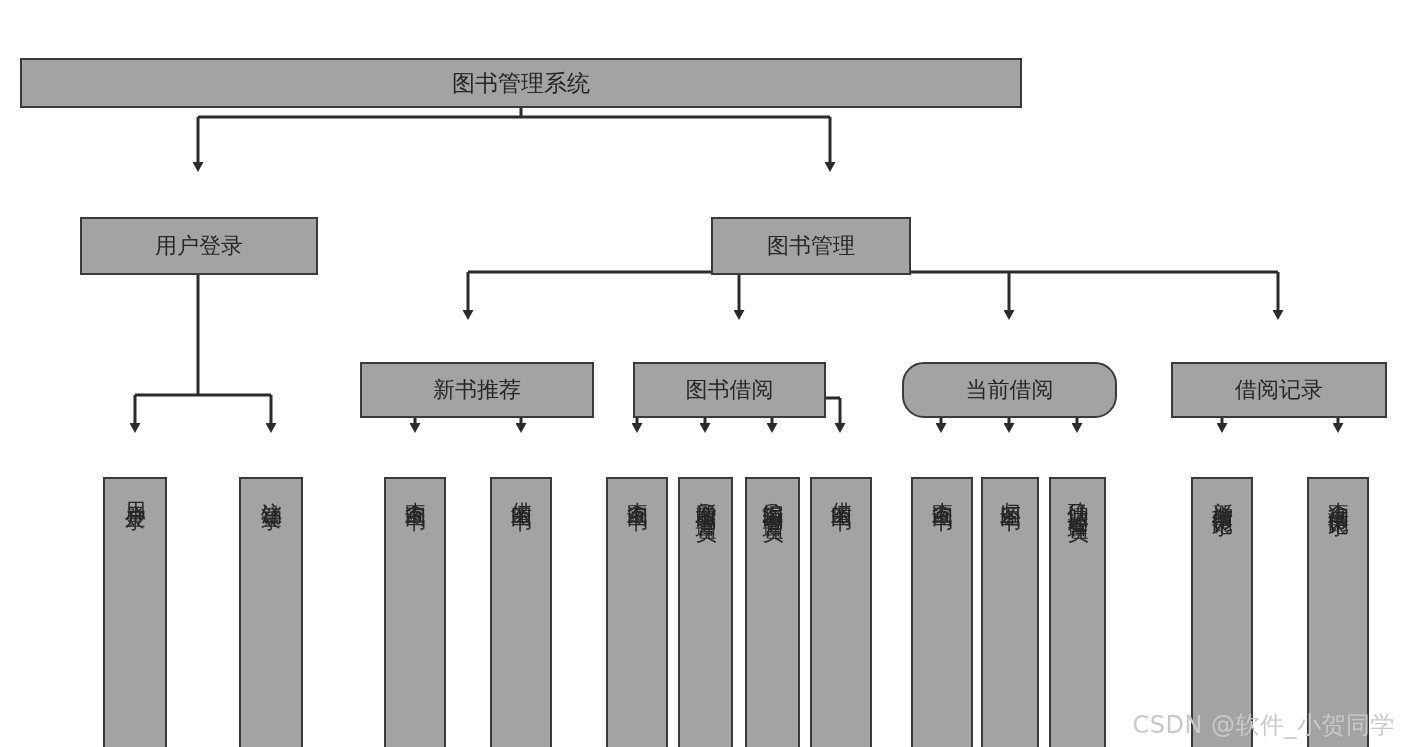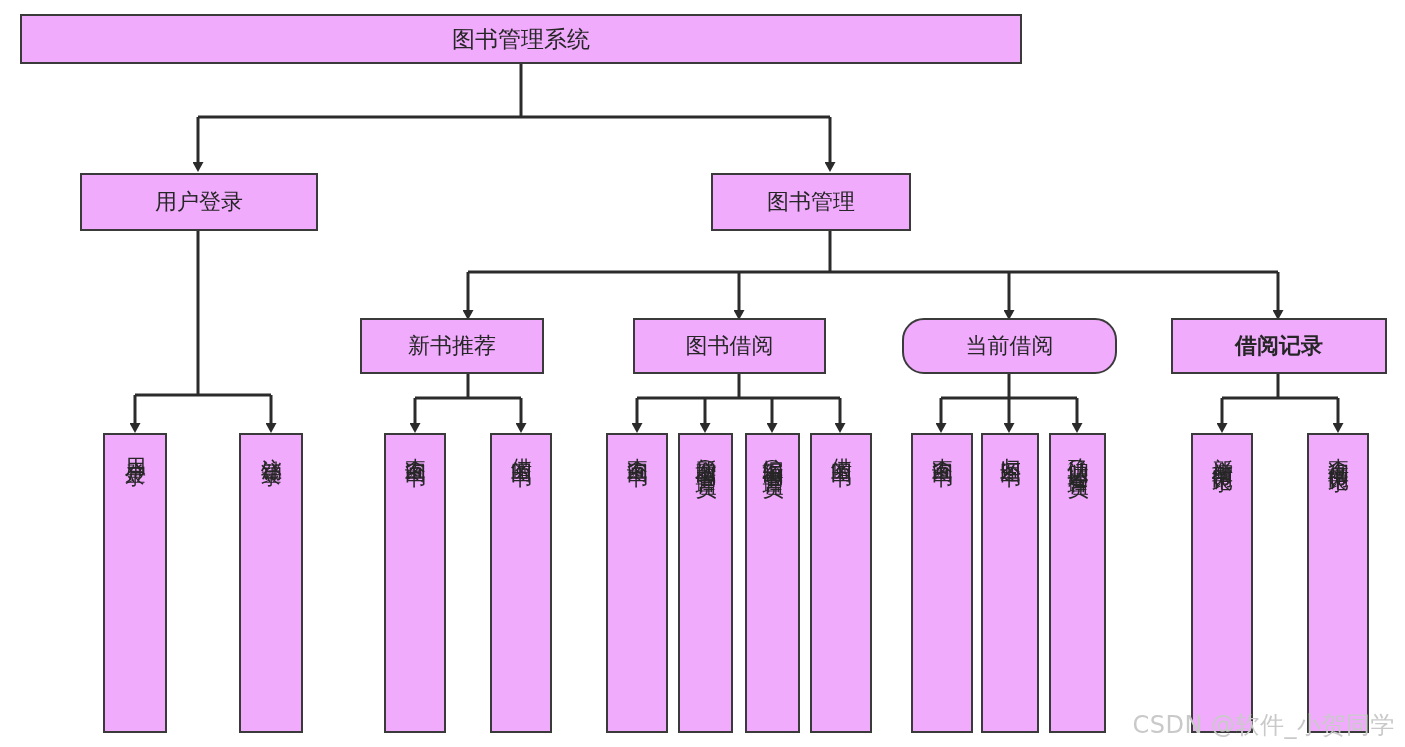--- a/index.html
+++ b/index.html
@@ -21,26 +21,27 @@
   #diagram-svg {
     position: absolute;
     left: 0;
     top: 0;
     width: 1405px;
     height: 747px;
   }
   .node-box {
     position: absolute;
     box-sizing: border-box;
-    background: #f0abfc;
+    background: #a3a3a3;
     border: 2.5px solid #3a3a3a;
     display: flex;
     align-items: center;
     justify-content: center;
     overflow: hidden;
+    margin-top: 44px;
   }
   .node-label {
     color: #262626;
     font-family: "DejaVu Sans", "Liberation Sans", sans-serif;
     text-align: center;
     line-height: 1.05;
     white-space: nowrap;
   }
   
   .lvl-root .node-label { font-size: 23px; }
@@ -137,33 +138,33 @@
   </div>
 
   <div class="node-box lvl-1" style="left:80px; top:173px; width:238px; height:58px;">
     <span class="node-label">用户登录</span>
   </div>
 
   <div class="node-box lvl-1" style="left:711px; top:173px; width:200px; height:58px;">
     <span class="node-label">图书管理</span>
   </div>
 
-  <div class="node-box lvl-2" style="left:360px; top:318px; width:184px; height:56px;">
+  <div class="node-box lvl-2" style="left:360px; top:318px; width:234px; height:56px;">
     <span class="node-label">新书推荐</span>
   </div>
 
   <div class="node-box lvl-2" style="left:633px; top:318px; width:193px; height:56px;">
     <span class="node-label">图书借阅</span>
   </div>
 
   <div class="node-box lvl-2" style="left:902px; top:318px; width:215px; height:56px;border-radius:22px;">
     <span class="node-label">当前借阅</span>
   </div>
 
-  <div class="node-box lvl-2" style="left:1171px; top:318px; width:216px; height:56px;font-weight:bold;">
+  <div class="node-box lvl-2" style="left:1171px; top:318px; width:216px; height:56px;">
     <span class="node-label">借阅记录</span>
   </div>
 
   <div class="node-box lvl-leaf" style="left:103px; top:433px; width:64px; height:300px;">
     <span class="node-label">用户登录</span>
   </div>
 
   <div class="node-box lvl-leaf" style="left:239px; top:433px; width:64px; height:300px;">
     <span class="node-label">注销登录</span>
   </div>

